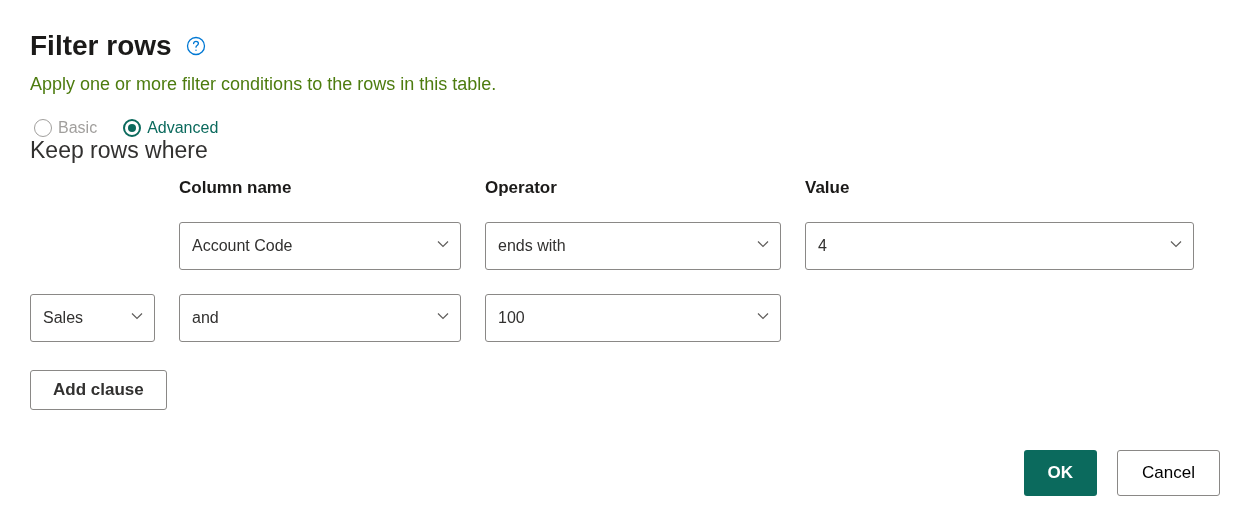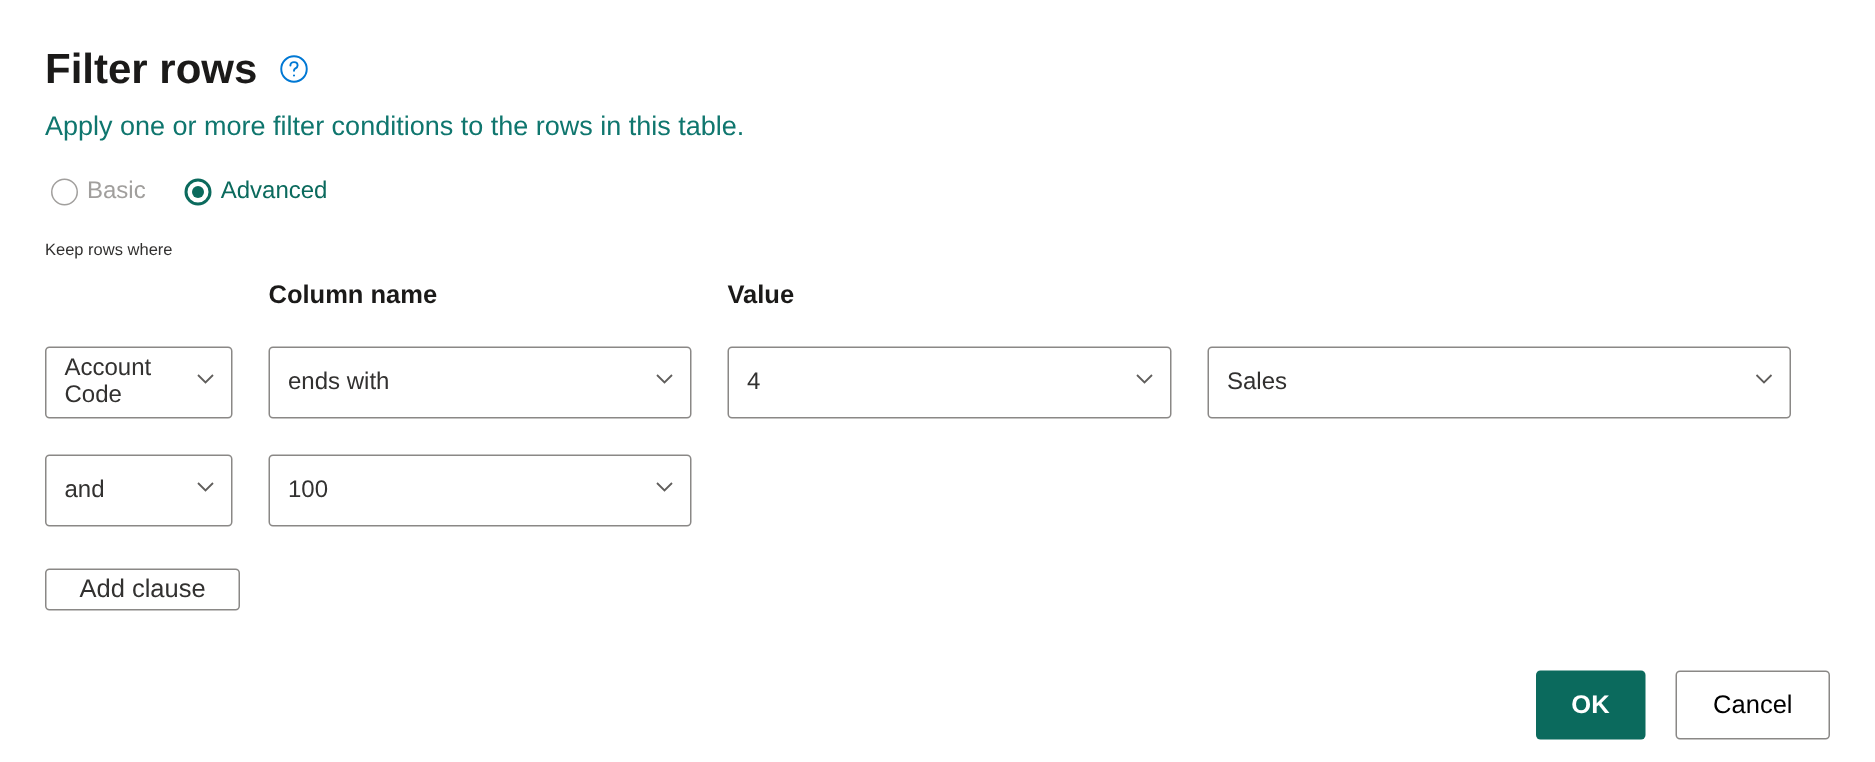--- a/index.html
+++ b/index.html
@@ -32,28 +32,27 @@
       align-items: center;
       justify-content: center;
       color: #0078d4;
     }
     .help-icon svg {
       width: 20px;
       height: 20px;
     }
     .subtitle {
       font-size: 18px;
-      color: #0f766e;
+      color: #4d7c0f;
       margin-bottom: 24px;
     }
     .radio-row {
       display: flex;
       align-items: center;
       gap: 26px;
-      margin-bottom: 24px;
       margin-left: 4px;
     }
     .radio-option {
       display: flex;
       align-items: center;
       gap: 6px;
       cursor: pointer;
     }
     .radio-circle {
       width: 18px;
@@ -79,21 +78,21 @@
     }
     .radio-label.disabled {
       color: #a19f9d;
       font-size: 16px;
     }
     .radio-label.active {
       color: #0b6a5d;
       font-size: 16px;
     }
     .keep-label {
-      font-size: 11px;
+      font-size: 23px;
       color: #323130;
       margin-bottom: 14px;
     }
     .grid {
       display: grid;
       grid-template-columns: 125px 282px 296px 389px;
       column-gap: 14px;
       row-gap: 20px;
       align-items: center;
       gap: 24px;
@@ -125,28 +124,29 @@
       transform: translateY(-50%);
       pointer-events: none;
     }
     .chev svg {
       width: 14px;
       height: 14px;
       stroke: #605e5c;
     }
     .add-clause-btn {
       margin-top: 28px;
-      height: 28px;
+      height: 40px;
       padding: 0 22px;
       border: 1px solid #8a8886;
       border-radius: 3px;
       background: #ffffff;
       font-size: 17px;
       color: #323130;
       cursor: pointer;
+      font-weight: bold;
     }
     .footer {
       display: flex;
       justify-content: flex-end;
       gap: 20px;
       margin-top: 40px;
     }
     .btn {
       height: 46px;
       padding: 0 24px;
@@ -197,20 +197,21 @@
     <span class="radio-label active">Advanced</span>
   </div>
 </div>
 
 <p class="keep-label">Keep rows where</p>
 
 <div class="grid">
 
   <div class="empty-cell"></div>
   <div class="col-header">Column name</div>
+  <div class="col-header">Operator</div>
   <div class="col-header">Value</div>
 
   <div class="empty-cell"></div>
   <div class="dropdown">
     <span>Account Code</span>
     <span class="chev">
       <svg viewBox="0 0 14 14" fill="none" stroke-width="1.2">
           <path d="M2 4.5 L7 9.5 L12 4.5"></path>
         </svg>
     </span>

